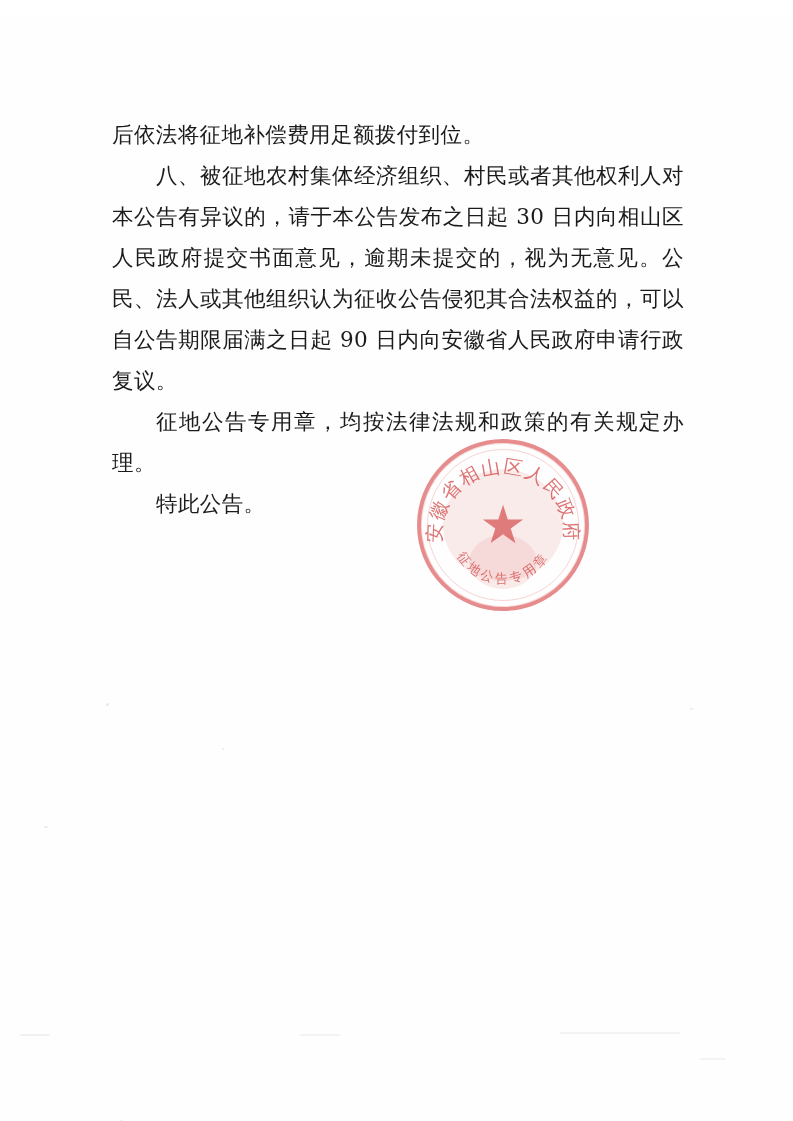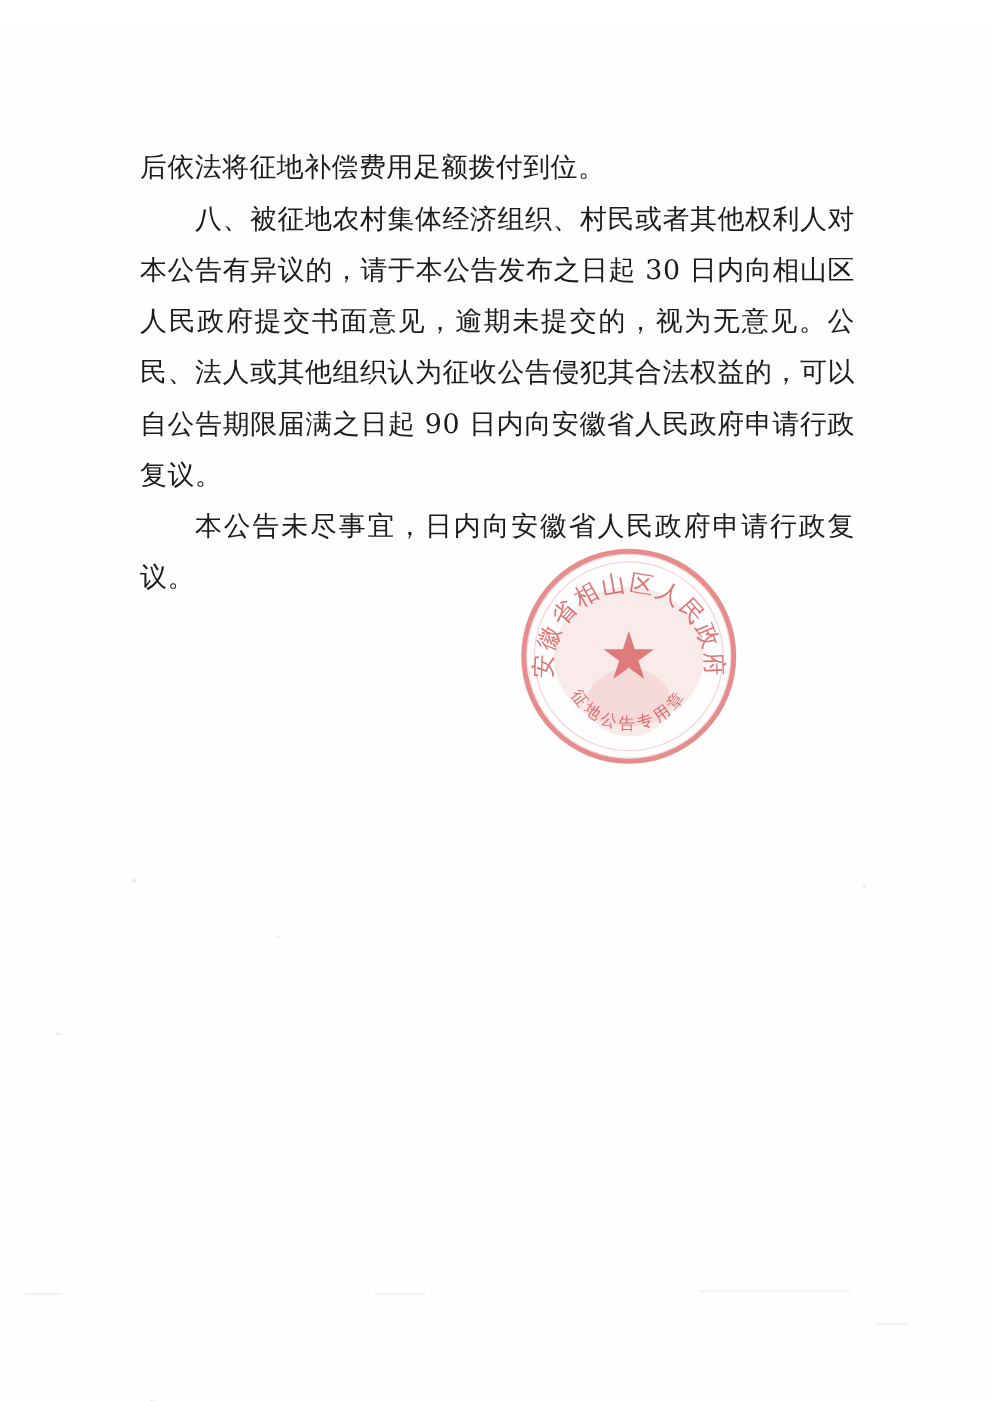--- a/index.html
+++ b/index.html
@@ -119,21 +119,22 @@
   <div class="speck" style="left:690px;top:690px;width:3px;height:2px;"></div>
   <div class="speck" style="left:20px;top:1016px;width:30px;height:2px;opacity:.35;border-radius:1px;"></div>
   <div class="speck" style="left:300px;top:1016px;width:40px;height:2px;opacity:.3;border-radius:1px;"></div>
   <div class="speck" style="left:560px;top:1014px;width:120px;height:2px;opacity:.3;border-radius:1px;"></div>
   <div class="speck" style="left:700px;top:1040px;width:26px;height:2px;opacity:.3;border-radius:1px;"></div>
   <div class="speck" style="left:120px;top:1102px;width:3px;height:3px;"></div>
 
   <div class="doc-body">
     <p>后依法将征地补偿费用足额拨付到位。</p>
     <p class="indent">八、被征地农村集体经济组织、村民或者其他权利人对本公告有异议的，请于本公告发布之日起 30 日内向相山区人民政府提交书面意见，逾期未提交的，视为无意见。公民、法人或其他组织认为征收公告侵犯其合法权益的，可以自公告期限届满之日起 90 日内向安徽省人民政府申请行政复议。</p>
-    <p class="indent">本公告未尽事宜，日内向安徽省人民政府申请行政复议。</p>
+    <p class="indent">征地公告专用章，均按法律法规和政策的有关规定办理。</p>
+    <p class="indent">特此公告。</p>
   </div>
 
   <div class="seal">
     <div class="ring"></div>
     <div class="smudge" style="left:26px;top:30px;width:120px;height:112px;"></div>
     <div class="smudge" style="left:52px;top:96px;width:68px;height:54px;"></div>
     <svg class="arc top" viewBox="0 0 172 172">
       <defs>
         <path id="arcTop" d="M 24 96 A 62 62 0 0 1 148 96"></path>
       </defs>

